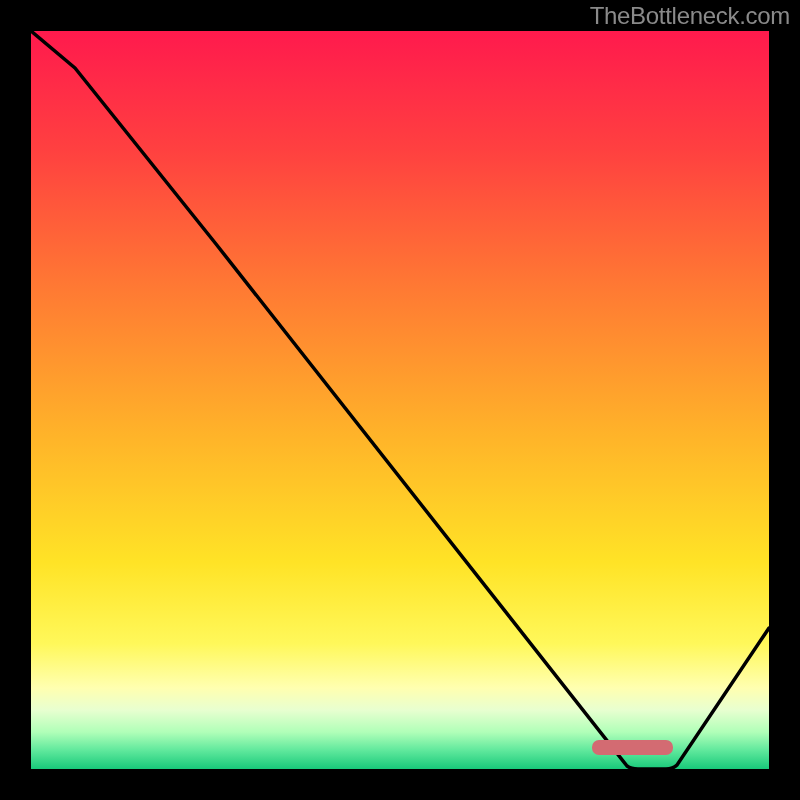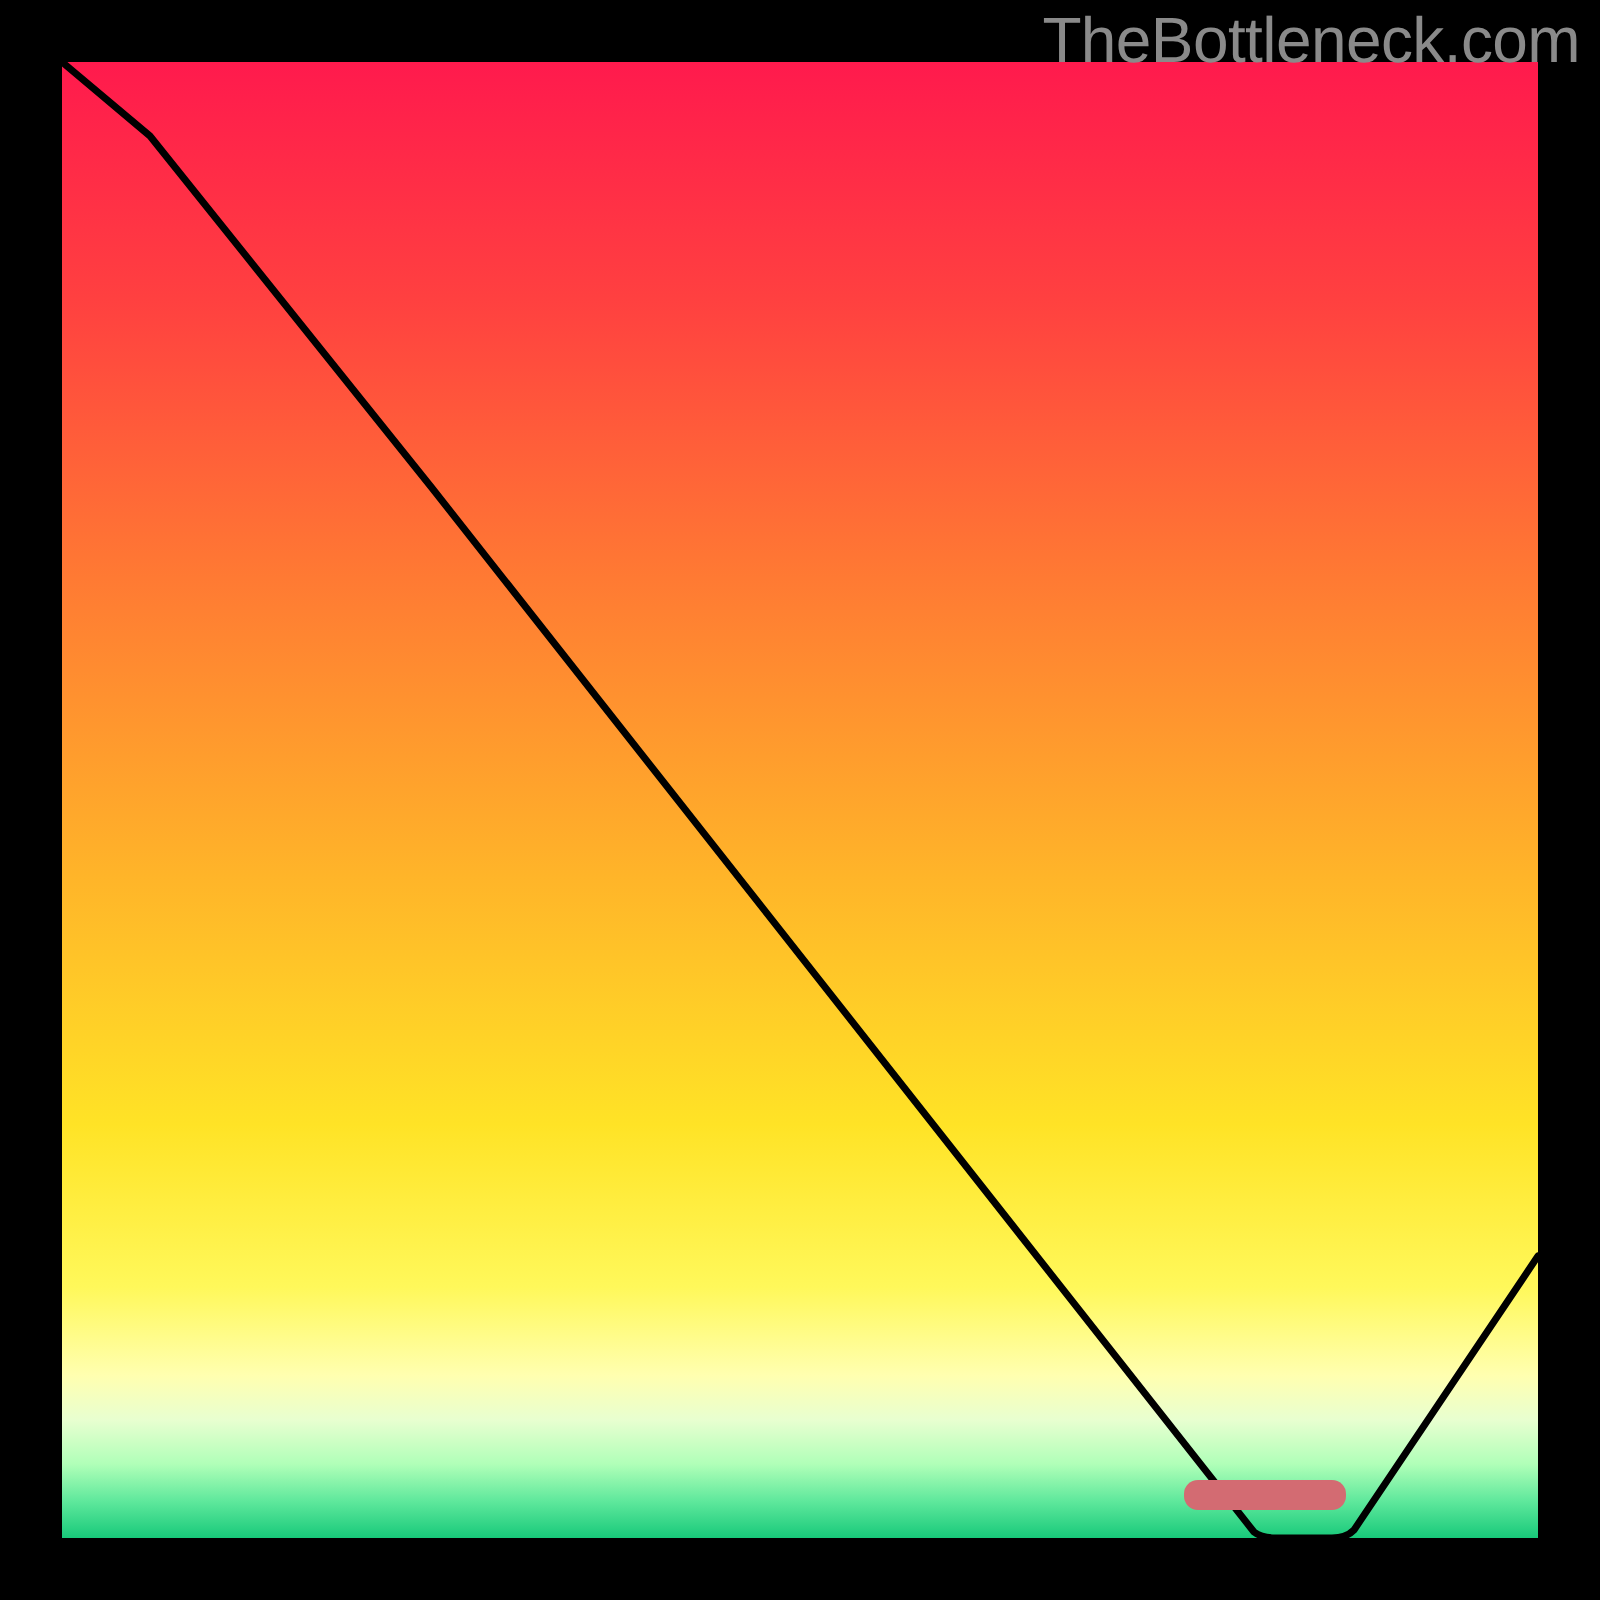--- a/index.html
+++ b/index.html
@@ -9,21 +9,21 @@
     background: #000;
     position: relative;
     font-family: Arial, Helvetica, sans-serif;
     overflow: hidden;
   }
   .watermark {
     position: absolute;
     top: 2px;
     right: 10px;
     color: #8a8a8a;
-    font-size: 32px;
+    font-size: 24px;
     font-weight: 500;
     z-index: 50;
     letter-spacing: -0.3px;
   }
   .plot-area {
     position: absolute;
     left: 31px;
     top: 31px;
     width: 738px;
     height: 738px;

